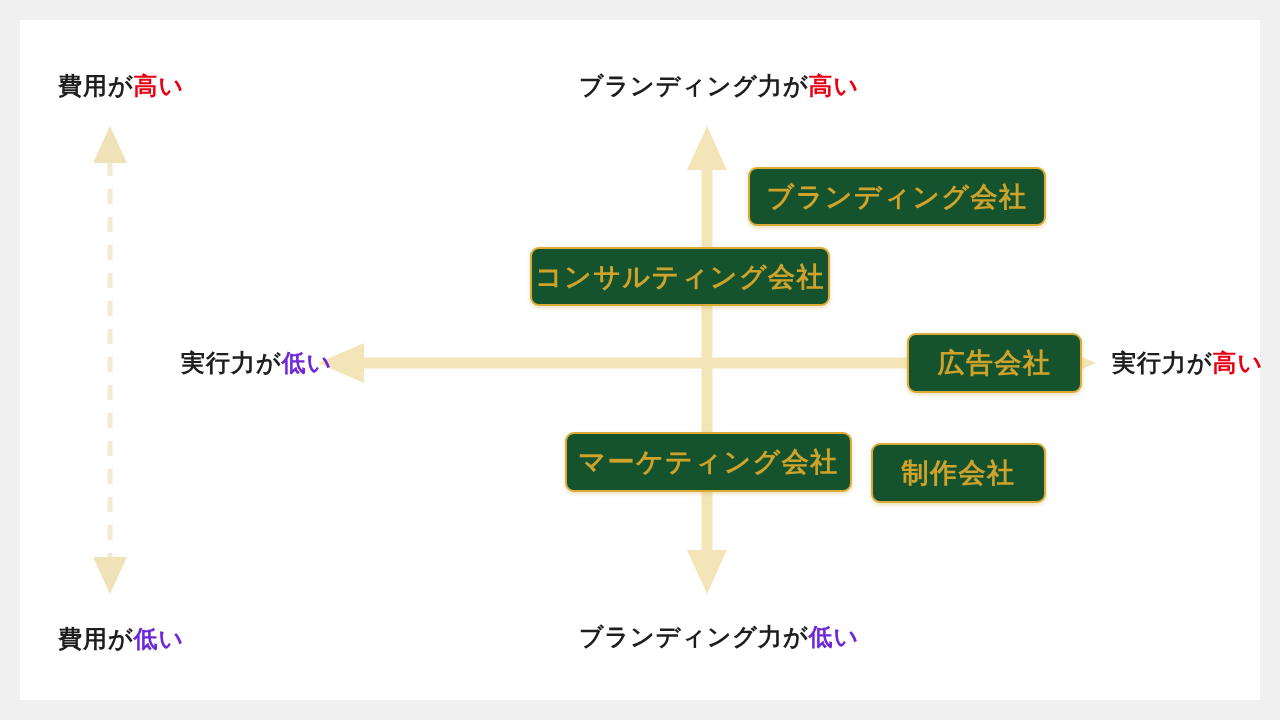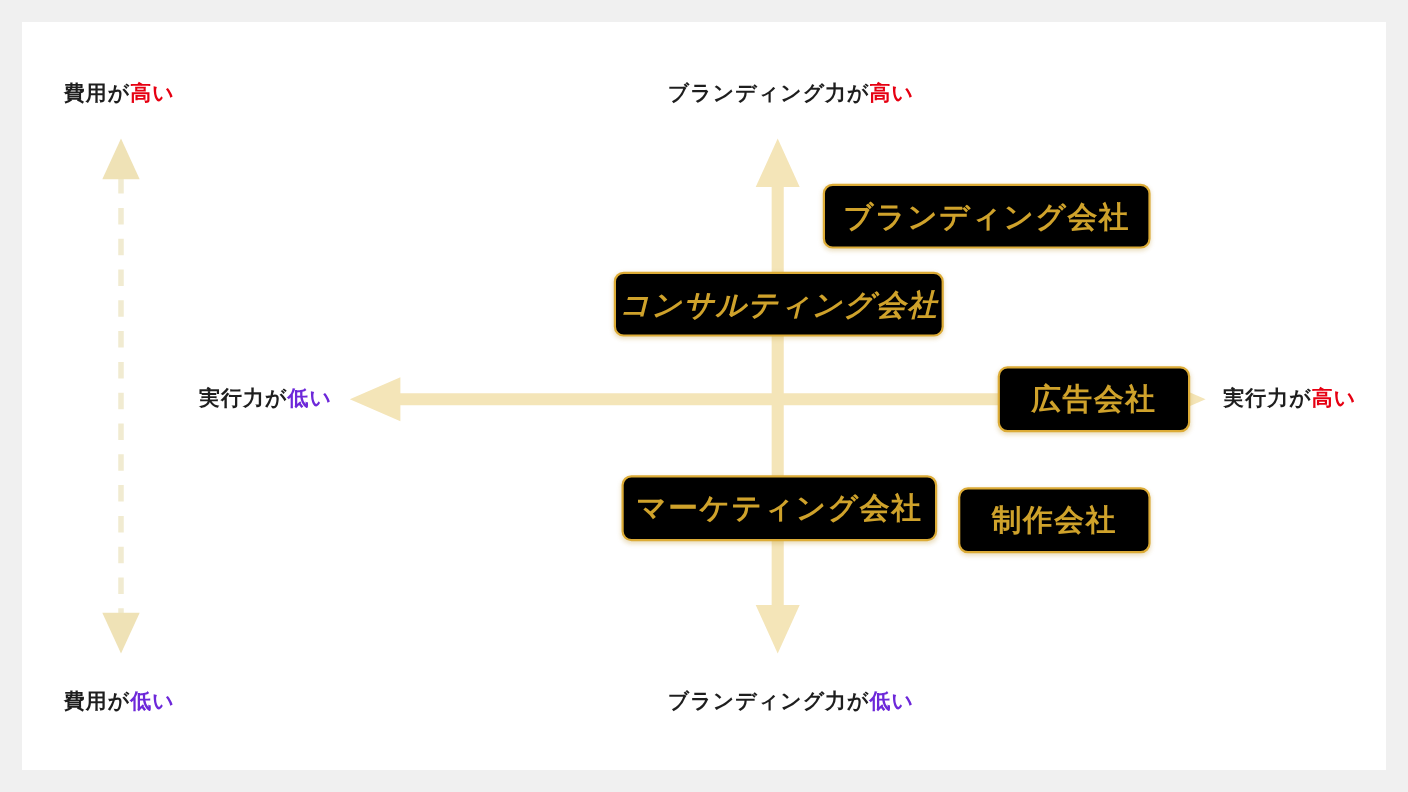--- a/index.html
+++ b/index.html
@@ -10,46 +10,46 @@
   }
   .card{
     position:absolute;left:20px;top:20px;width:1240px;height:680px;
     background:#ffffff;
   }
   .arrow-layer{
     position:absolute;left:0;top:0;width:1280px;height:720px;z-index:1;
   }
   .axis-label{
     position:absolute;z-index:3;
-    font-size:19px;font-weight:bold;color:#1e1e1e;
+    font-size:24px;font-weight:bold;color:#1e1e1e;
     letter-spacing:1px;white-space:nowrap;line-height:22px;
   }
   .accent-red{color:#e60012;}
   .accent-blue{color:#6d28d9;}
   .center-x{transform:translateX(-50%);margin-left:12px;}
   .qbox{
     position:absolute;z-index:2;
-    background:#000000;
+    background:#14532d;
     border:2.5px solid #dcab36;
     border-radius:9px;
     box-shadow:0 2px 4px rgba(190,150,50,0.30);
     display:flex;align-items:center;justify-content:center;
     font-size:27px;font-weight:bold;color:#cfa22b;letter-spacing:1.5px;
     white-space:nowrap;
   }
   
   .lbl-cost-high{left:58px;top:75px;}
   .lbl-branding-high{left:707px;top:75px;}
   .lbl-exec-low{left:181px;top:352px;}
   .lbl-exec-high{left:1112px;top:352px;}
   .lbl-cost-low{left:58px;top:628px;}
   .lbl-branding-low{left:707px;top:628px;font-family:Liberation Mono, monospace;}
   
   .box-branding{left:748px;top:167px;width:294px;height:55px;}
-  .box-consulting{left:558px;top:247px;width:296px;height:55px;font-style:italic;}
+  .box-consulting{left:530px;top:247px;width:296px;height:55px;}
   .box-advertising{left:871px;top:333px;width:171px;height:56px;margin-left:36px;}
   .box-marketing{left:565px;top:432px;width:283px;height:56px;}
   .box-production{left:871px;top:432px;width:171px;height:56px;margin-top:11px;}
 </style>
 </head>
 <body>
 
 <div class="card"></div>
 
 <svg class="arrow-layer" width="1280" height="720" viewBox="0 0 1280 720" xmlns="http://www.w3.org/2000/svg">

